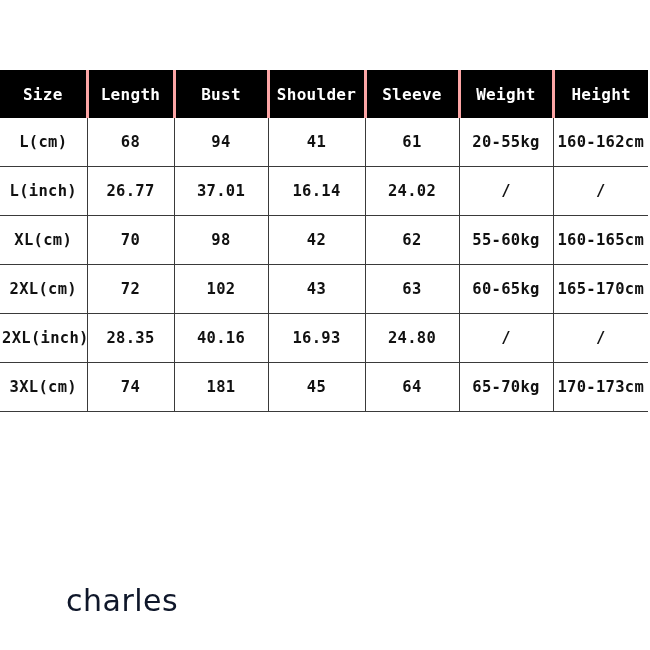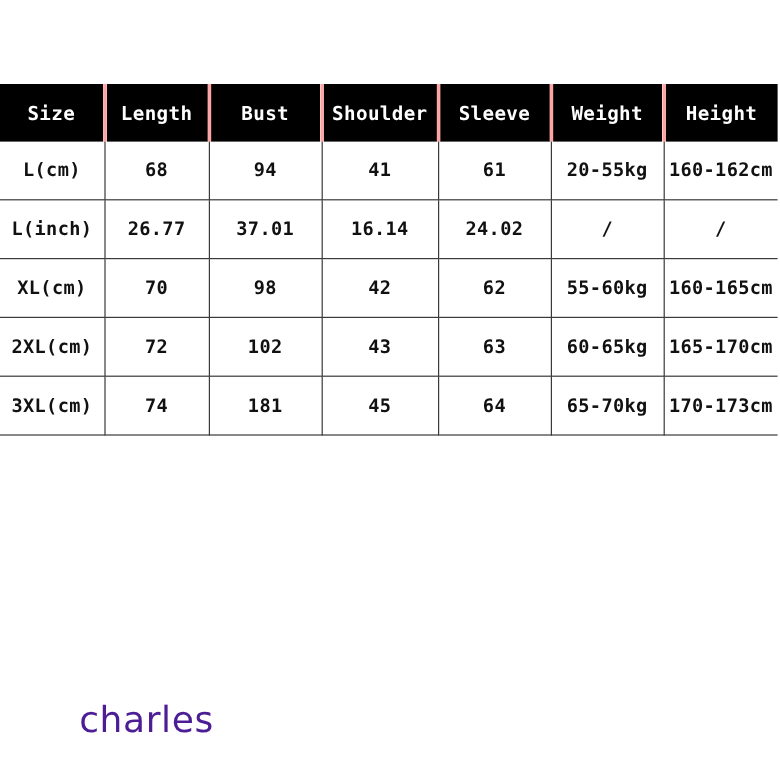--- a/index.html
+++ b/index.html
@@ -75,21 +75,21 @@
   }
   table.size-chart tbody td:last-child { border-right: none; }
   table.size-chart tbody tr:last-child td { border-bottom: 1px solid #3a3a3a; }
 
   #watermark {
     position: absolute;
     left: 66px;
     top: 586px;
     font-family: "DejaVu Sans", "Liberation Sans", sans-serif;
     font-size: 30px;
-    color: #4c1d95;
+    color: #0f172a;
     letter-spacing: 0.5px;
     line-height: 1;
     user-select: none;
   }
 </style>
 </head>
 <body>
 
 <div id="size-chart-wrap">
   <table class="size-chart">
@@ -144,20 +144,29 @@
       <tr>
         <td>2XL(cm)</td>
         <td>72</td>
         <td>102</td>
         <td>43</td>
         <td>63</td>
         <td>60-65kg</td>
         <td>165-170cm</td>
       </tr>
       <tr>
+        <td>2XL(inch)</td>
+        <td>28.35</td>
+        <td>40.16</td>
+        <td>16.93</td>
+        <td>24.80</td>
+        <td>/</td>
+        <td>/</td>
+      </tr>
+      <tr>
         <td>3XL(cm)</td>
         <td>74</td>
         <td>181</td>
         <td>45</td>
         <td>64</td>
         <td>65-70kg</td>
         <td>170-173cm</td>
       </tr>
     </tbody>
   </table>

